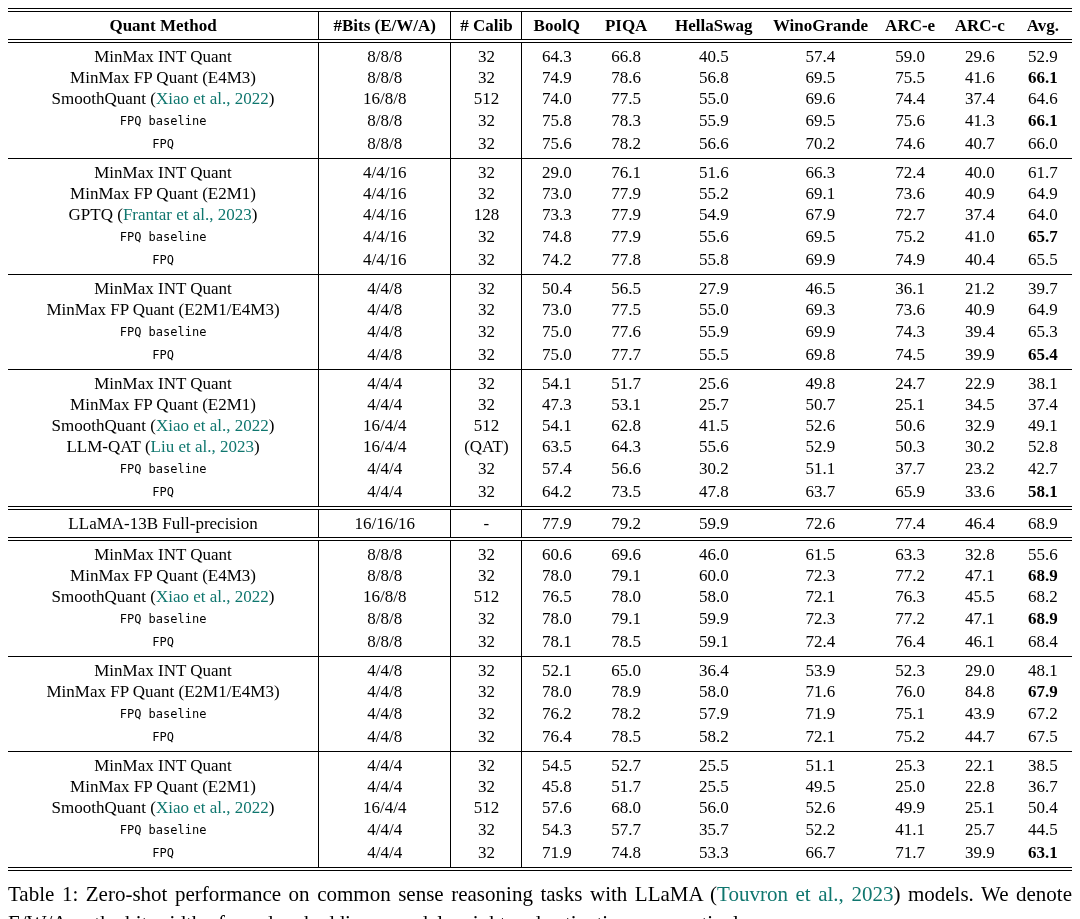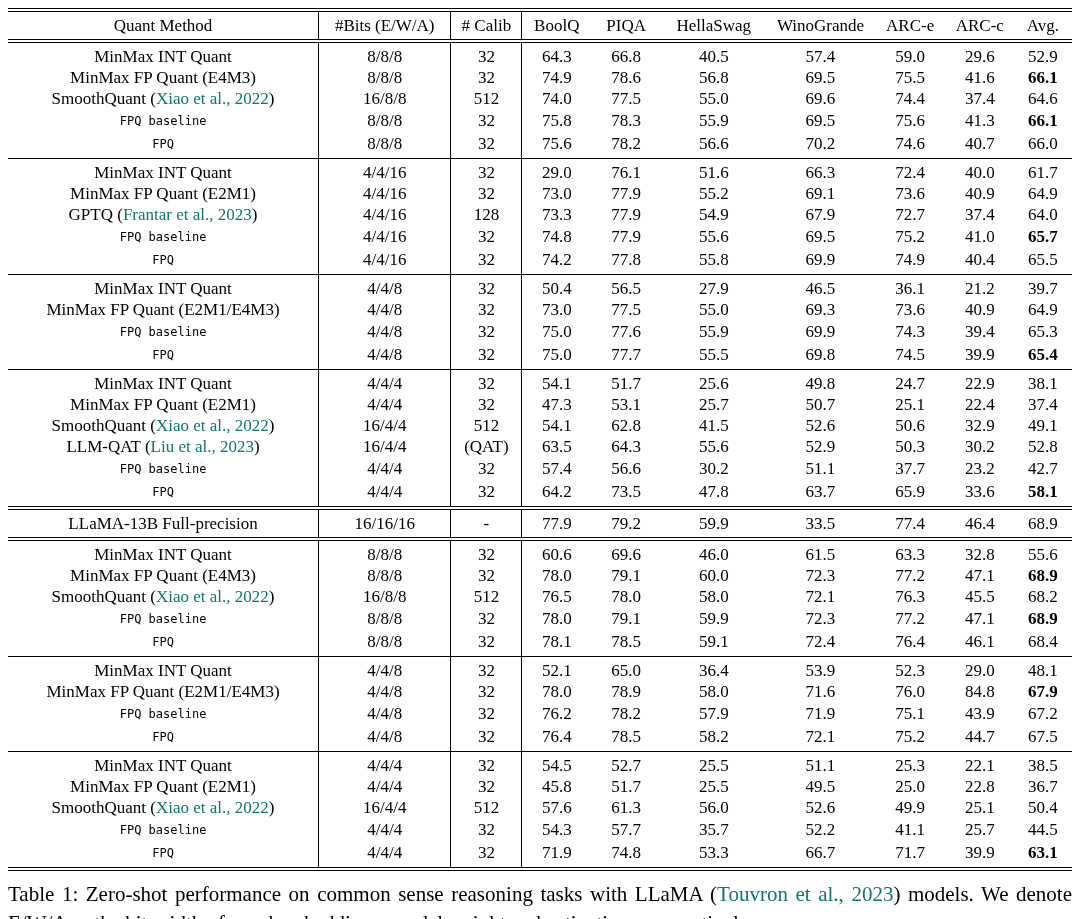--- a/index.html
+++ b/index.html
@@ -30,21 +30,21 @@
 
   th, td {
     font-size: 17px;
     line-height: 21px;
     padding: 0 2px;
     text-align: center;
     white-space: nowrap;
     overflow: hidden;
   }
   thead tr { border-bottom: 4px double #000; }
-  th { font-weight: normal; padding: 3px 2px; }
+  th { font-weight: bold; padding: 3px 2px; }
 
   .vline { border-right: 1px solid #000; }
 
   tr.div-single { border-bottom: 1px solid #000; }
   tr.div-double { border-bottom: 4px double #000; }
   tr.sec-first td { padding-top: 3px; }
   tr.sec-last td { padding-bottom: 3px; }
 
   .mono { font-family: "DejaVu Sans Mono", monospace; font-size: 12px; }
   .cite { color: #0f766e; }
@@ -272,21 +272,21 @@
         </tr>
         <tr class="">
           <td class="vline method"><span>MinMax FP Quant (E2M1)</span></td>
           <td class="vline">4/4/4</td>
           <td class="vline">32</td>
           <td>47.3</td>
           <td>53.1</td>
           <td>25.7</td>
           <td>50.7</td>
           <td>25.1</td>
-          <td>22.4</td>
+          <td>34.5</td>
           <td>37.4</td>
         </tr>
         <tr class="">
           <td class="vline method"><span>SmoothQuant (</span><span class="cite">Xiao et al., 2022</span><span>)</span></td>
           <td class="vline">16/4/4</td>
           <td class="vline">512</td>
           <td>54.1</td>
           <td>62.8</td>
           <td>41.5</td>
           <td>52.6</td>
@@ -330,21 +330,21 @@
           <td>33.6</td>
           <td class="bold">58.1</td>
         </tr>
         <tr class="sec-first sec-last div-double">
           <td class="vline method"><span>LLaMA-13B Full-precision</span></td>
           <td class="vline">16/16/16</td>
           <td class="vline">-</td>
           <td>77.9</td>
           <td>79.2</td>
           <td>59.9</td>
-          <td>33.5</td>
+          <td>72.6</td>
           <td>77.4</td>
           <td>46.4</td>
           <td>68.9</td>
         </tr>
         <tr class="sec-first">
           <td class="vline method"><span>MinMax INT Quant</span></td>
           <td class="vline">8/8/8</td>
           <td class="vline">32</td>
           <td>60.6</td>
           <td>69.6</td>
@@ -472,21 +472,21 @@
           <td>49.5</td>
           <td>25.0</td>
           <td>22.8</td>
           <td>36.7</td>
         </tr>
         <tr class="">
           <td class="vline method"><span>SmoothQuant (</span><span class="cite">Xiao et al., 2022</span><span>)</span></td>
           <td class="vline">16/4/4</td>
           <td class="vline">512</td>
           <td>57.6</td>
-          <td>61.3</td>
+          <td>68.0</td>
           <td>56.0</td>
           <td>52.6</td>
           <td>49.9</td>
           <td>25.1</td>
           <td>50.4</td>
         </tr>
         <tr class="">
           <td class="vline method"><span class="mono">FPQ baseline</span></td>
           <td class="vline">4/4/4</td>
           <td class="vline">32</td>

